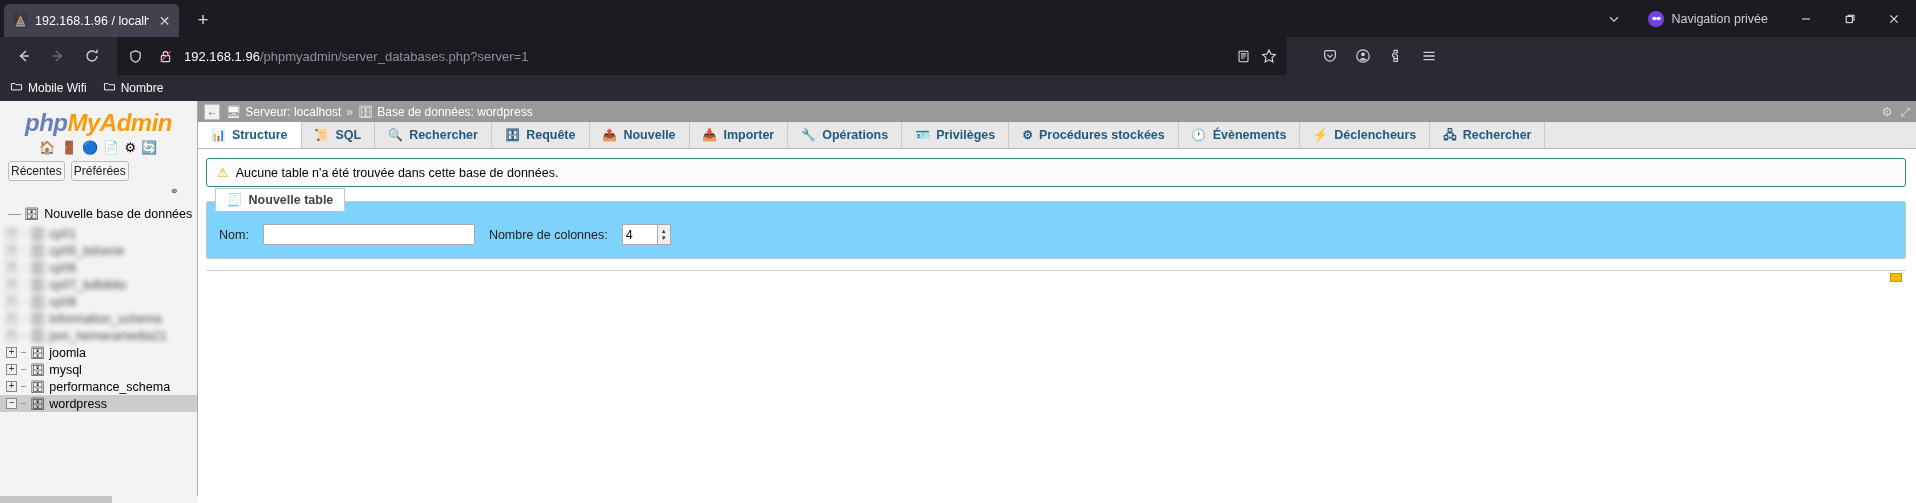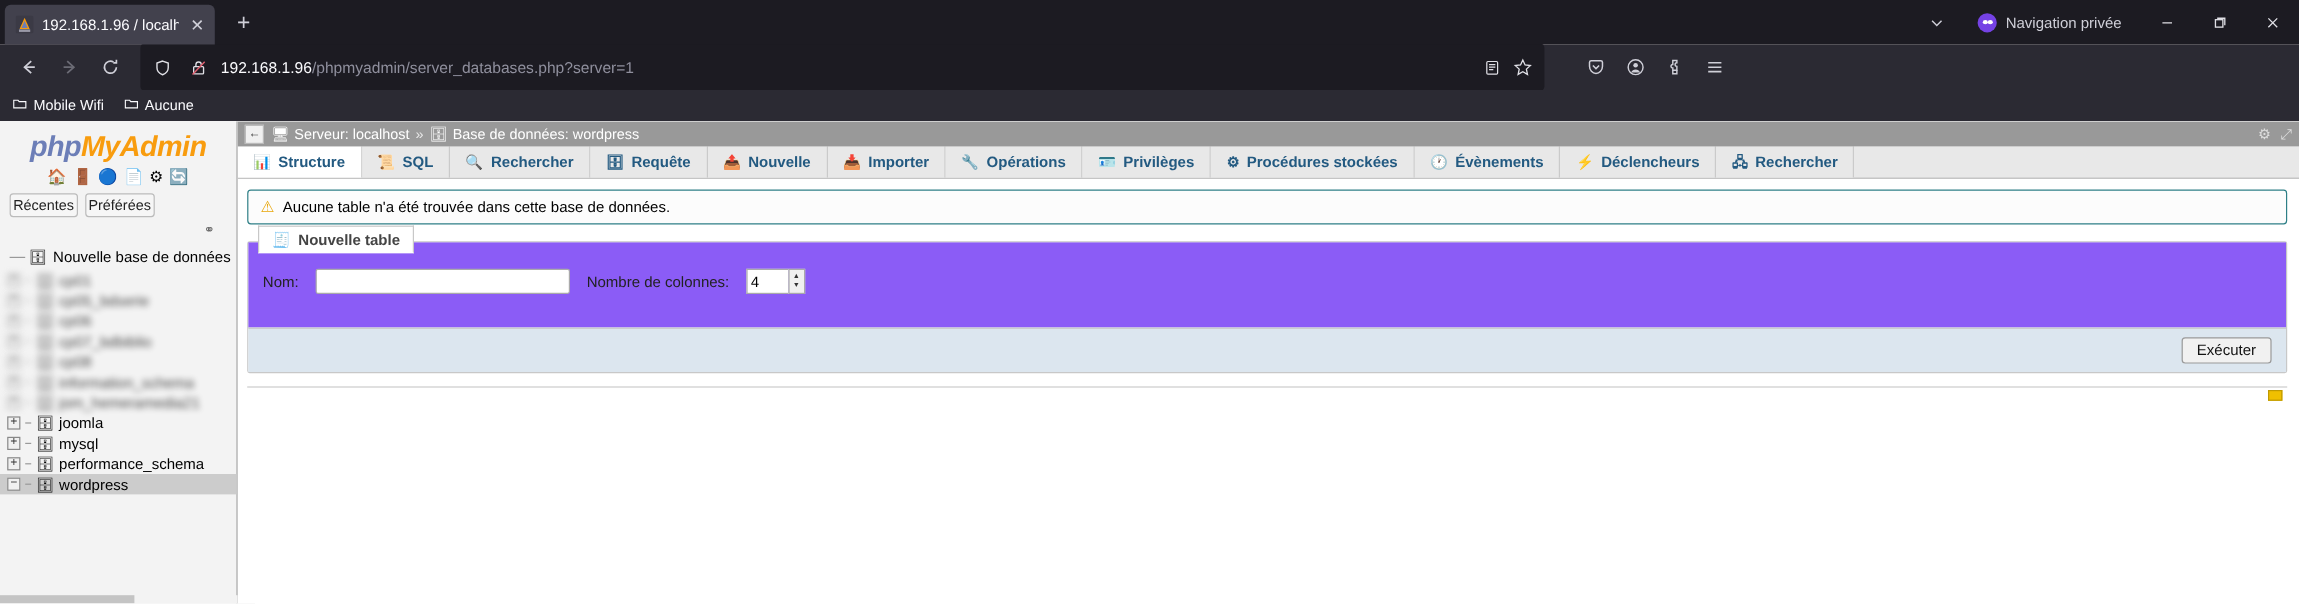--- a/index.html
+++ b/index.html
@@ -194,22 +194,22 @@
     border: 1px solid #c8c8c8; border-radius: 2px; position: relative;
     margin-top: 12px; background: #fff;
   }
   .legend {
     position: absolute; left: 8px; top: -14px; background: #fff;
     border: 1px solid #c8c8c8; padding: 3px 11px; font-size: 12.5px;
     font-weight: bold; color: #444; display: flex; align-items: center; gap: 6px;
     border-bottom: 1px solid #fff;
   }
   .fs-body {
-    padding: 22px 12px 28px; display: flex; align-items: center; gap: 14px;
-    background: #8b5cf6;
+    padding: 22px 12px 13px; display: flex; align-items: center; gap: 14px;
+    background: #7dd3fc;
   }
   .lbl { font-size: 12.5px; color: #222; }
   .tinput {
     width: 212px; height: 21px; border: 1px solid #aaa; background: #fff;
     border-radius: 2px; font-size: 12.5px; padding: 0 4px;
     font-family: "Liberation Sans", sans-serif;
   }
   .spinwrap { display: flex; align-items: stretch; height: 21px; }
   .ninput {
     width: 35px; height: 21px; border: 1px solid #aaa; border-right: none;
@@ -381,21 +381,21 @@
         </svg>
       </span>
       <span>Mobile Wifi</span>
     </div>
     <div class="bm">
       <span>
         <svg width="13" height="13" viewBox="0 0 16 16" fill="none" stroke="currentColor" stroke-width="1.15">
           <path d="M1.8 4.4 H6.2 L7.4 5.8 H14.2 V12.2 H1.8 Z"></path>
         </svg>
       </span>
-      <span>Aucune</span>
+      <span>Nombre</span>
     </div>
   </div>
 
   <div class="page">
 
     <div class="sidebar">
       <div class="pma-logo"><span class="php">php</span><span class="my">My</span><span class="admin">Admin</span></div>
 
       <div class="logo-icons">
         <span>🏠</span>
@@ -581,23 +581,20 @@
             <input class="tinput" type="text" value="" placeholder="" style="">
             <span class="lbl">Nombre de colonnes:</span>
             <span class="spinwrap">
               <input class="ninput" type="text" id="cols-input" value="4" style="">
               <span class="spinner">
                 <i>▲</i>
                 <i>▼</i>
               </span>
             </span>
           </div>
-          <div class="fs-footer">
-            <button class="gobtn">Exécuter</button>
-          </div>
         </div>
 
         <div class="bottom-strip">
           <span class="console-tab"></span>
         </div>
       </div>
     </div>
   </div>
 </div>
 

